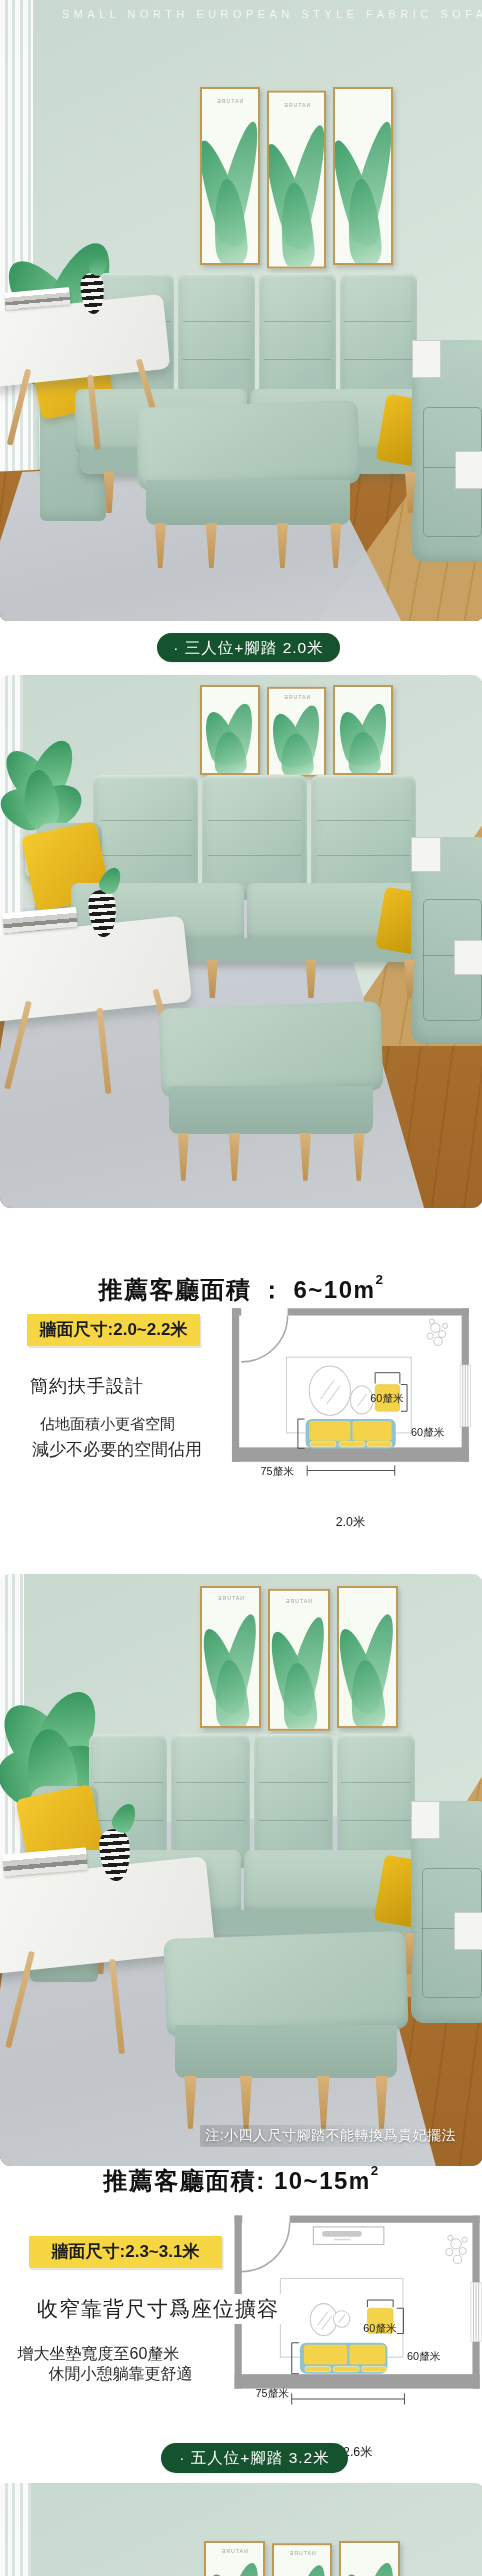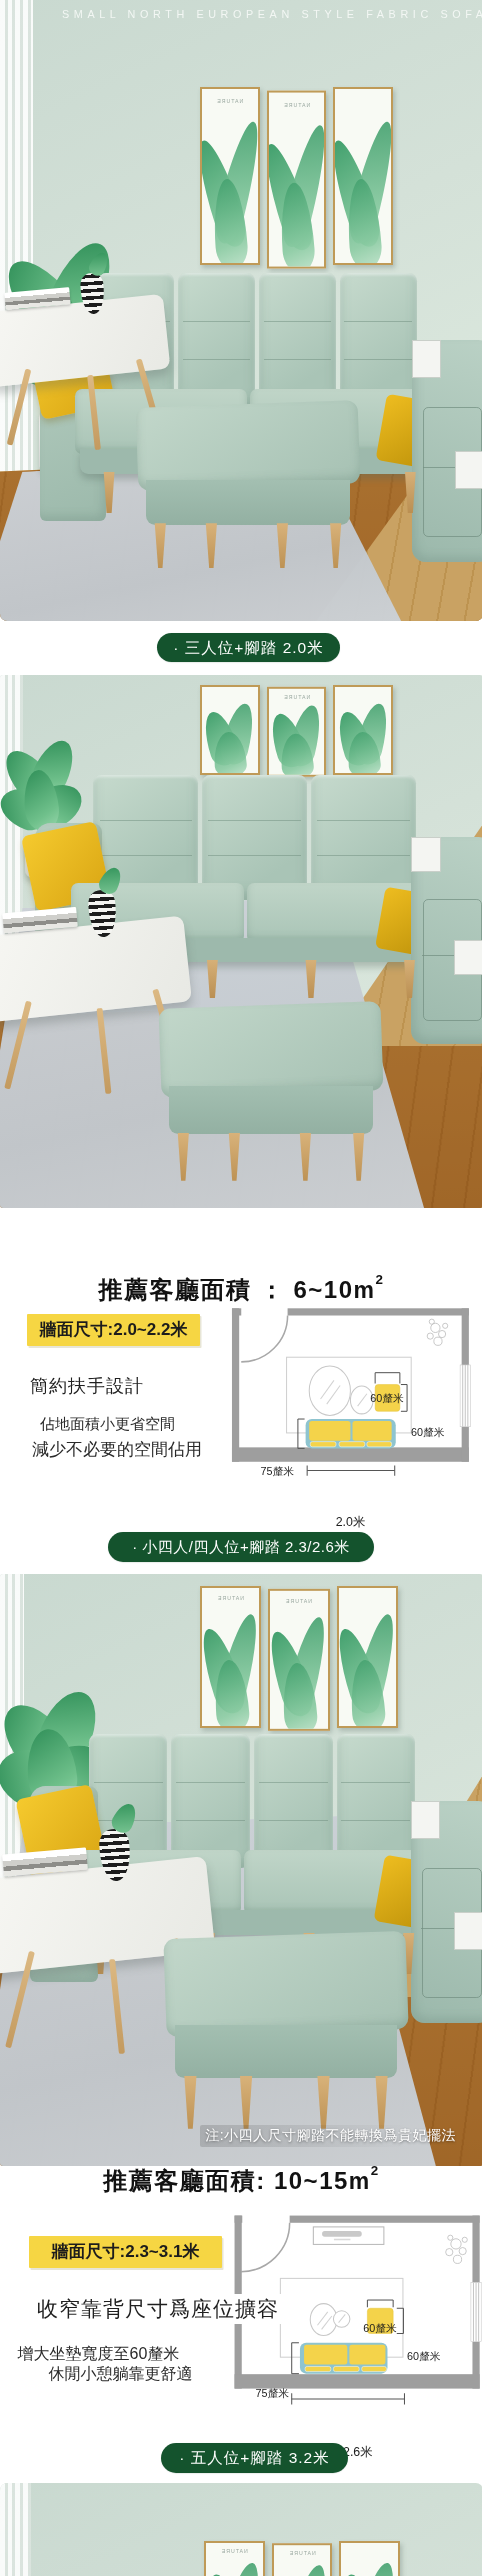--- a/index.html
+++ b/index.html
@@ -1,20 +1,20 @@
 <!DOCTYPE html>
 <html style="font-size:8.2px"><head>
 <meta charset="utf-8">
 <style>
   html,body{margin:0;padding:0;background:#ffffff;}
   #page{position:relative;width:483px;height:3035px;margin:0 auto;background:#fff;overflow:hidden;
         font-family:"Liberation Sans","DejaVu Sans",sans-serif;}
 
   
-  .photo{position:absolute;left:0;width:483px;overflow:hidden;border-radius:3px;
+  .photo{position:absolute;left:0;width:483px;overflow:hidden;border-radius:11px;
          background:linear-gradient(155deg,#c9d9d0 0%,#d4e1d8 45%,#d9e6dc 70%,#cfded4 100%);}
   #photo1{top:0;height:621px;border-radius:0 0 7.2px 7.2px;}
   #photo2{top:675px;height:533px;}
   #photo3{top:1574px;height:592px;}
   #photo4{top:2483px;height:552px;border-radius:7.2px 7.2px 0 0;}
 
   .banner{position:absolute;top:8.2px;left:0;width:100%;text-align:center;padding-left:62px;box-sizing:border-box;
           color:#f3f7f4;font-size:10.8px;letter-spacing:4.6px;white-space:nowrap;}
 
   .curtain{position:absolute;top:0;opacity:.92;
@@ -416,21 +416,20 @@
     <div class="wall-label">牆面尺寸:2.0~2.2米</div>
     <div class="headline">簡約扶手設計</div>
     <div class="dline dline1">佔地面積小更省空間</div>
     <div class="dline dline2">減少不必要的空間佔用</div>
     <div class="dim dim-top">60釐米</div>
     <div class="dim dim-right">60釐米</div>
     <div class="dim dim-left">75釐米</div>
     <div class="dim dim-bottom">2.0米</div>
   </div>
 
-  <div class="badge" id="badge2">· 小四人/四人位+腳踏 2.3/2.6米</div>
 
   <div class="photo" id="photo3">
     <div class="curtain"></div>
     <div class="floor"></div>
     <div class="floor-right"></div>
     <div class="rug"></div>
     <div class="paintings">
       <div class="frame">
           <span class="nature">NATURE</span>
           <div class="art-leaf"></div>

